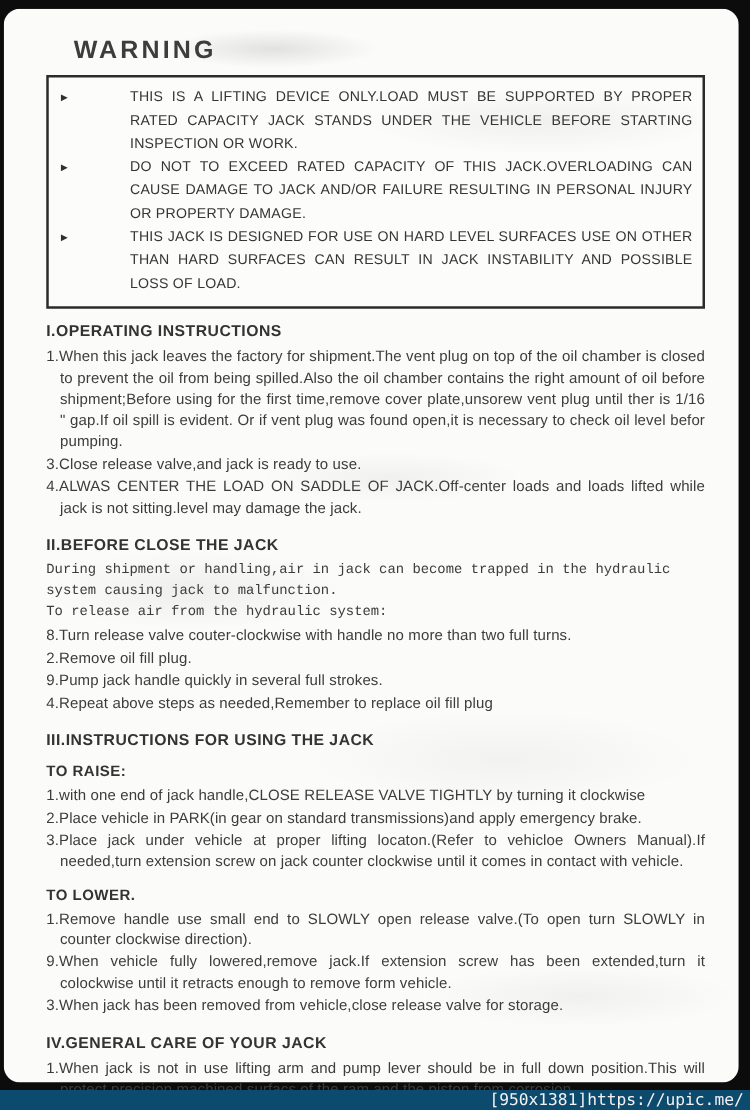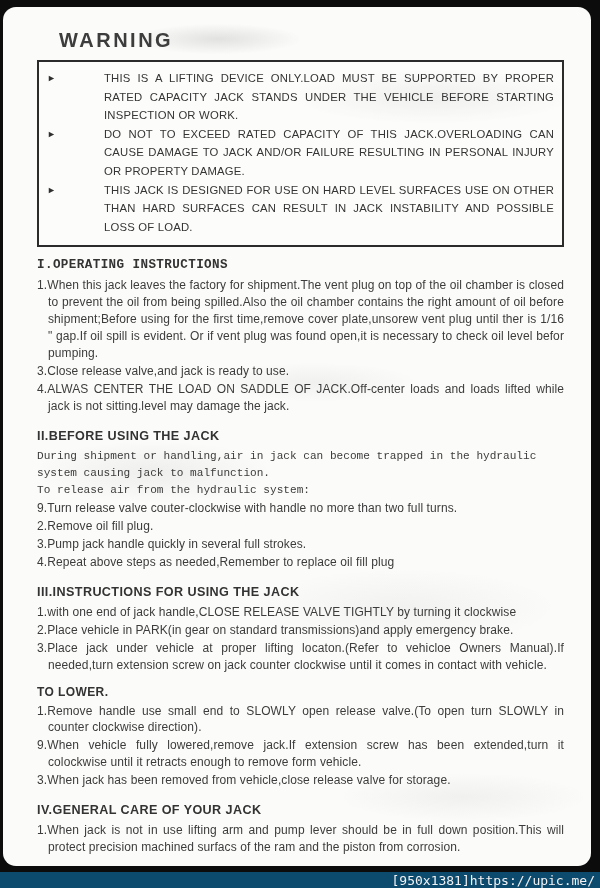--- a/index.html
+++ b/index.html
@@ -38,21 +38,21 @@
   }
   .wb-item{display:flex;}
   .wb-item .arrow{
     flex:0 0 16px;font-size:9px;line-height:18.6px;color:#2f2f2f;
   }
   .wb-item .wb-text{flex:1;text-align:justify;letter-spacing:.2px;margin-left:41px;}
   h2{
     font-size:12.6px;font-weight:bold;color:#333;
     letter-spacing:.4px;margin:14px 0 5px 0;
   }
-  h2.first{margin-top:11px;font-family:Liberation Mono, monospace;}
+  h2.first{margin-top:11px;}
   h3{
     font-size:12px;font-weight:bold;color:#333;
     letter-spacing:.4px;margin:11px 0 4px 0;
   }
   p.item{
     font-size:12px;line-height:16.9px;margin:0 0 1px 0;
     padding-left:11px;text-indent:-11px;text-align:justify;
     letter-spacing:.1px;color:#3c3c3c;
   }
   p.intro{
@@ -93,31 +93,32 @@
     </div>
 
     <section>
       <h2 class="first">I.OPERATING INSTRUCTIONS</h2>
       <p class="item">1.When this jack leaves the factory for shipment.The vent plug on top of the oil chamber is closed to prevent the oil from being spilled.Also the oil chamber contains the right amount of oil before shipment;Before using for the first time,remove cover plate,unsorew vent plug until ther is 1/16 " gap.If oil spill is evident. Or if vent plug was found open,it is necessary to check oil level befor pumping.</p>
       <p class="item">3.Close release valve,and jack is ready to use.</p>
       <p class="item">4.ALWAS CENTER THE LOAD ON SADDLE OF JACK.Off-center loads and loads lifted while jack is not sitting.level may damage the jack.</p>
     </section>
 
     <section>
-      <h2>II.BEFORE USING THE JACK</h2>
+      <h2>II.BEFORE CLOSE THE JACK</h2>
       <p class="intro">During shipment or handling,air in jack can become trapped in the hydraulic system causing jack to malfunction.</p>
       <p class="intro">To release air from the hydraulic system:</p>
-      <p class="item">9.Turn release valve couter-clockwise with handle no more than two full turns.</p>
+      <p class="item">8.Turn release valve couter-clockwise with handle no more than two full turns.</p>
       <p class="item">2.Remove oil fill plug.</p>
-      <p class="item">3.Pump jack handle quickly in several full strokes.</p>
+      <p class="item">9.Pump jack handle quickly in several full strokes.</p>
       <p class="item">4.Repeat above steps as needed,Remember to replace oil fill plug</p>
     </section>
 
     <section>
       <h2>III.INSTRUCTIONS FOR USING THE JACK</h2>
+      <h3>TO RAISE:</h3>
       <p class="item">1.with one end of jack handle,CLOSE RELEASE VALVE TIGHTLY by turning it clockwise</p>
       <p class="item">2.Place vehicle in PARK(in gear on standard transmissions)and apply emergency brake.</p>
       <p class="item">3.Place jack under vehicle at proper lifting locaton.(Refer to vehicloe Owners Manual).If needed,turn extension screw on jack counter clockwise until it comes in contact with vehicle.</p>
       <h3>TO LOWER.</h3>
       <p class="item">1.Remove handle use small end to SLOWLY open release valve.(To open turn SLOWLY in counter clockwise direction).</p>
       <p class="item">9.When vehicle fully lowered,remove jack.If extension screw has been extended,turn it colockwise until it retracts enough to remove form vehicle.</p>
       <p class="item">3.When jack has been removed from vehicle,close release valve for storage.</p>
     </section>
 
     <section>

